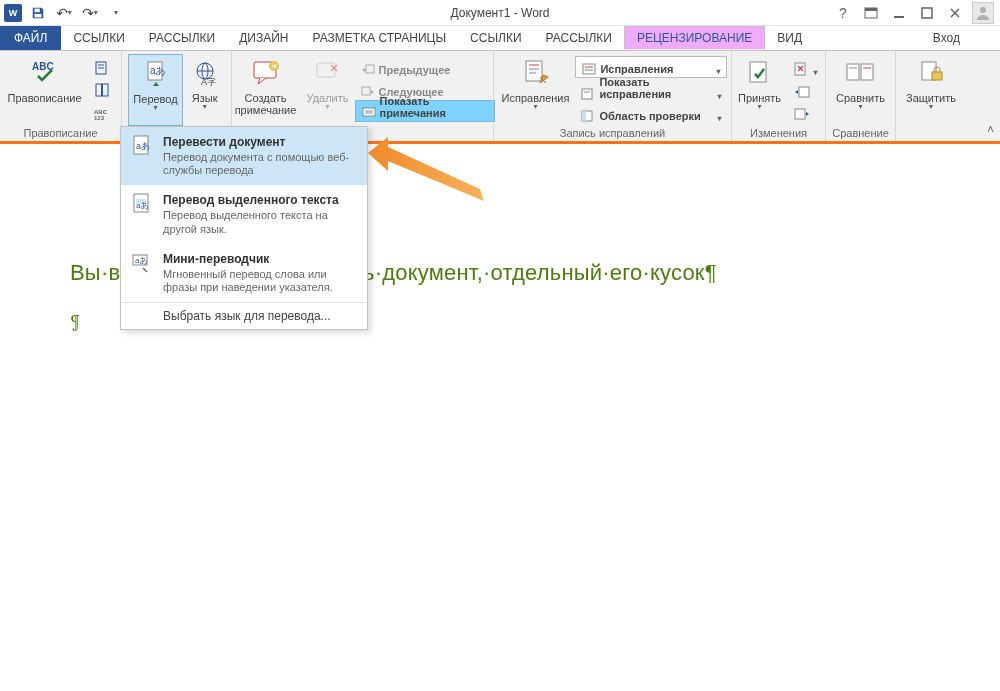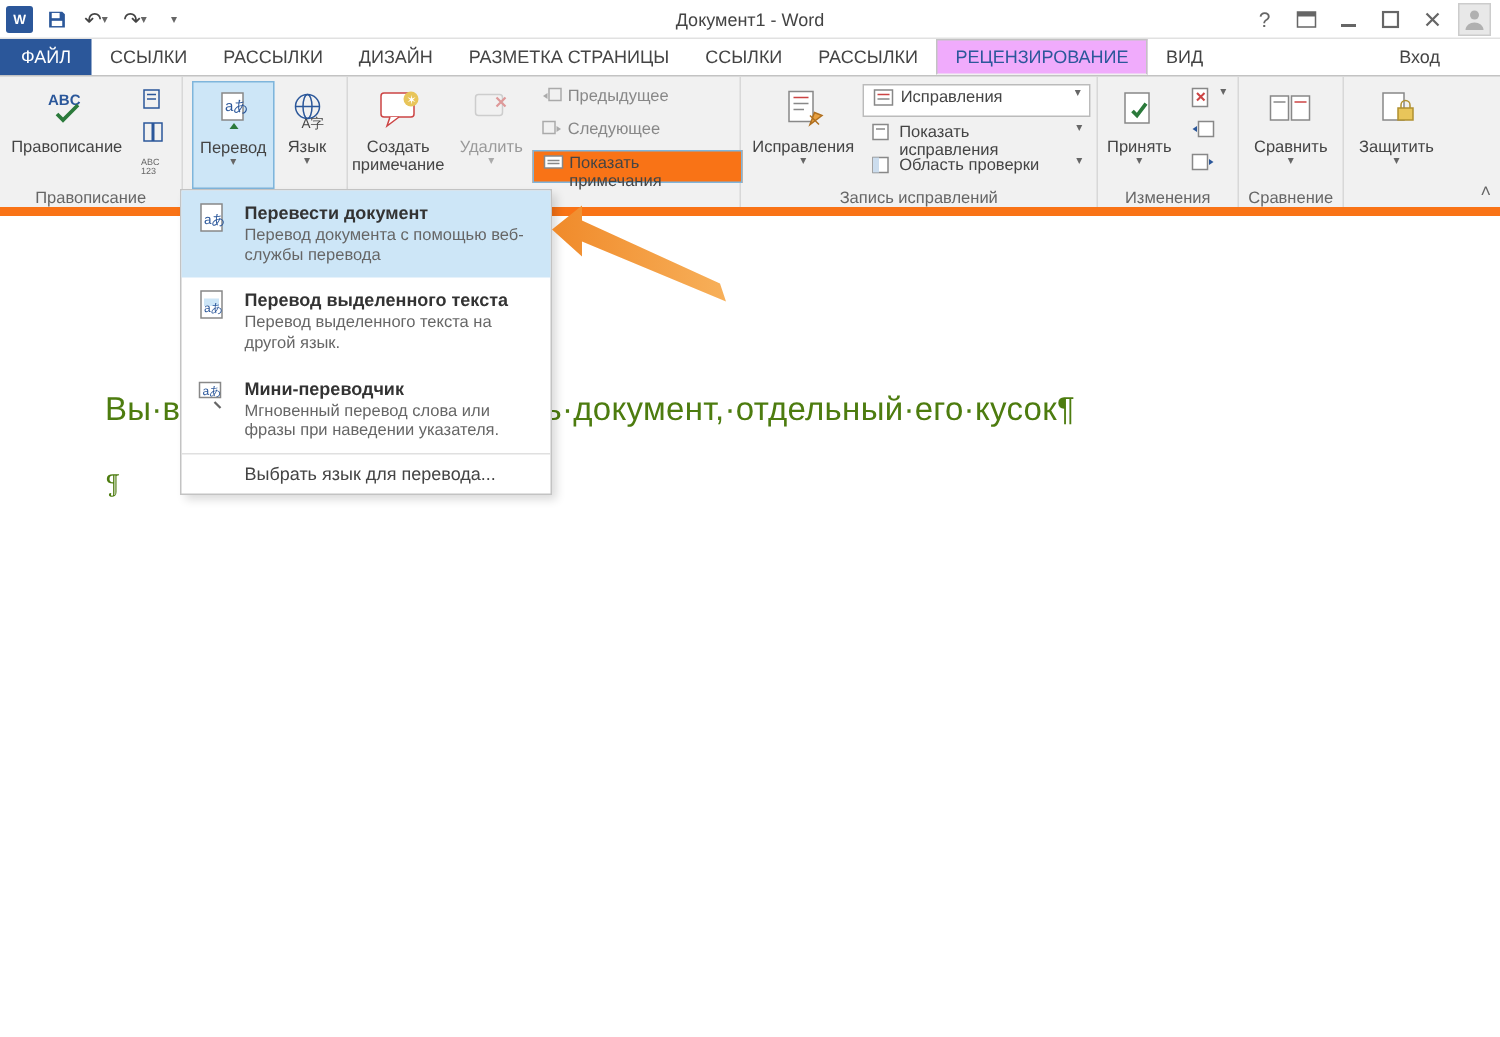--- a/index.html
+++ b/index.html
@@ -116,21 +116,21 @@
     padding-right: 40px;
     color: #444;
     font-size: 12px;
     height: 24px;
     display: flex;
     align-items: center;
   }
   .ribbon {
     background: #f1f1f1;
     border-top: 1px solid #c3c3c3;
-    border-bottom: 6px solid #f97316;
+    border-bottom: 3px solid #f97316;
     height: 94px;
     display: flex;
     position: relative;
   }
   .group {
     border-right: 1px solid #d8d8d8;
     display: flex;
     flex-direction: column;
     align-items: center;
     padding: 3px 4px 0;
@@ -183,31 +183,32 @@
     line-height: 6px;
   }
   .smallcol {
     display: flex;
     flex-direction: column;
     gap: 0px;
     padding-top: 2px;
   }
   .smallbtn {
     display: flex;
-    align-items: flex-start;
+    align-items: flex-end;
     gap: 4px;
     padding: 2px 6px;
     color: #888;
     font-size: 11px;
     height: 22px;
     cursor: pointer;
+    font-weight: bold;
   }
   .smallbtn.enabled { color: #444; }
   .smallbtn.highlight {
-    background: #f97316;
+    background: #7dd3fc;
     border: 1px solid #7fb5db;
   }
   .ribbon-collapse {
     position: absolute;
     right: 6px;
     bottom: 4px;
     font-size: 12px;
     color: #666;
   }
   .document-area {

